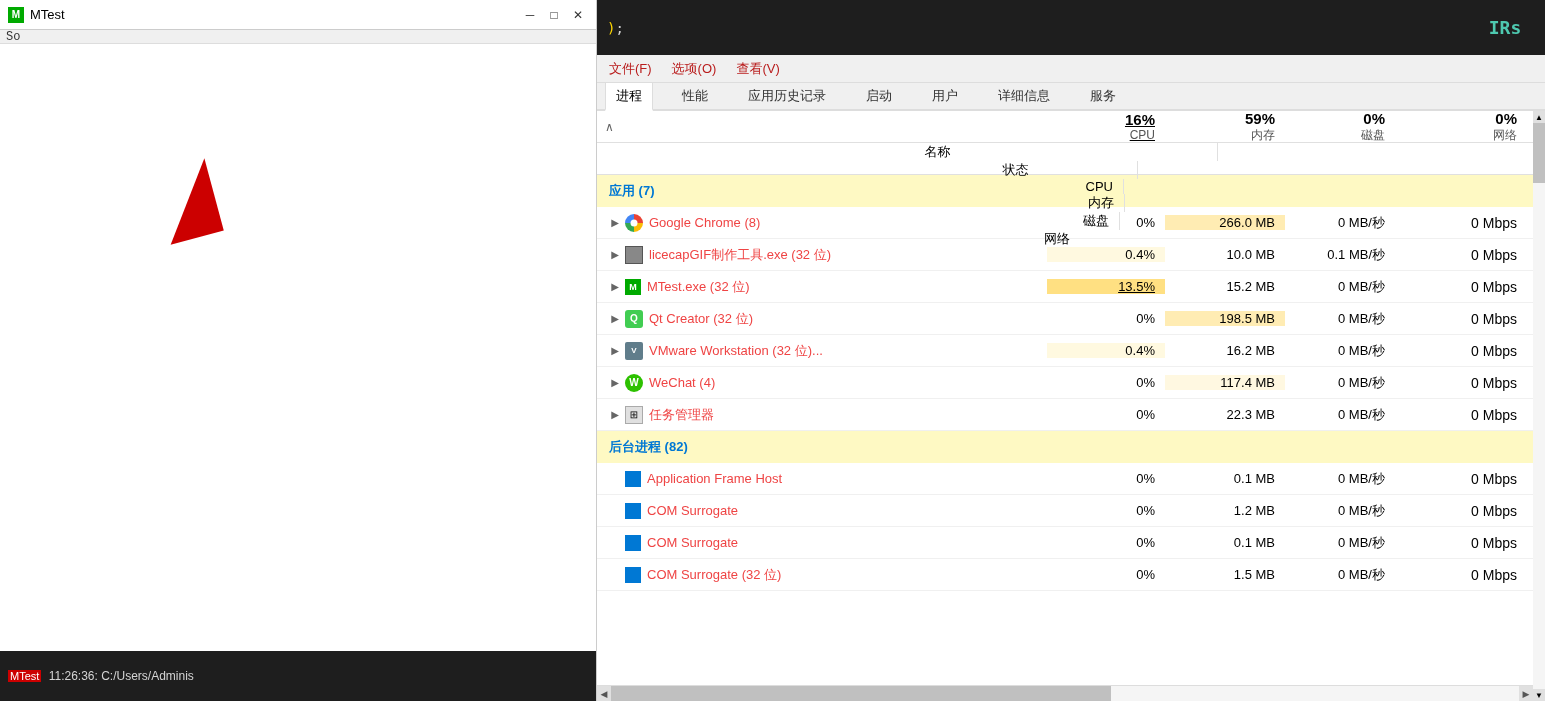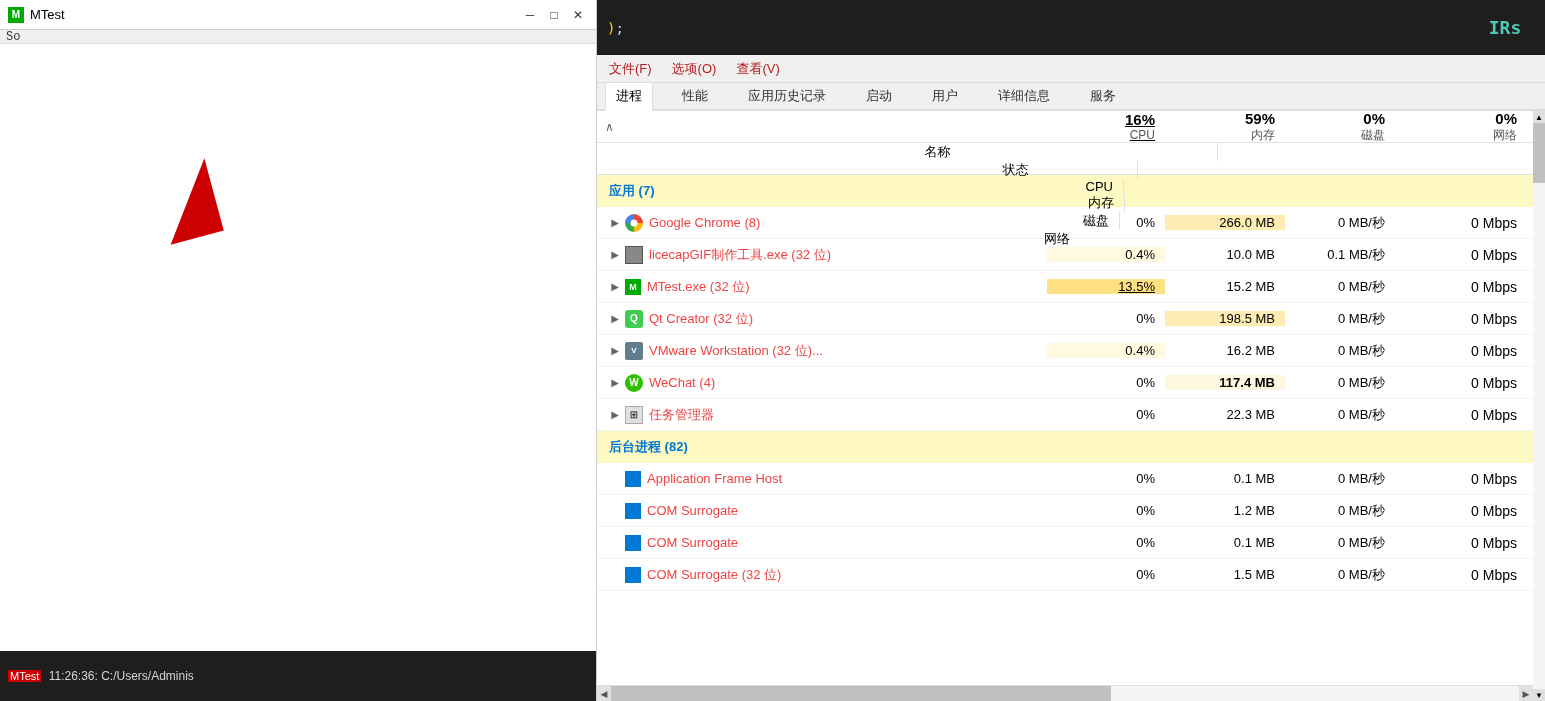--- a/index.html
+++ b/index.html
@@ -362,21 +362,21 @@
       flex: 1;
       text-align: right;
       padding-right: 16px;
       font-size: 14px;
     }
 
     
     .cpu-high { background-color: #ffe082; text-decoration: underline; }
     .cpu-medium { background-color: #fff9e0; }
     .mem-high { background-color: #ffecb3; }
-    .mem-medium { background-color: #fff8e1; font-weight: bold; }
+    .mem-medium { background-color: #fff8e1; }
 
     
     .process-list::-webkit-scrollbar { width: 12px; }
     .process-list::-webkit-scrollbar-track { background: #f5f5f5; }
     .process-list::-webkit-scrollbar-thumb { background: #c0c0c0; border: 2px solid #f5f5f5; }
     .process-list::-webkit-scrollbar-button { height: 12px; background: #e0e0e0; }
 
     
     .bottom-scroll {
       height: 16px;

